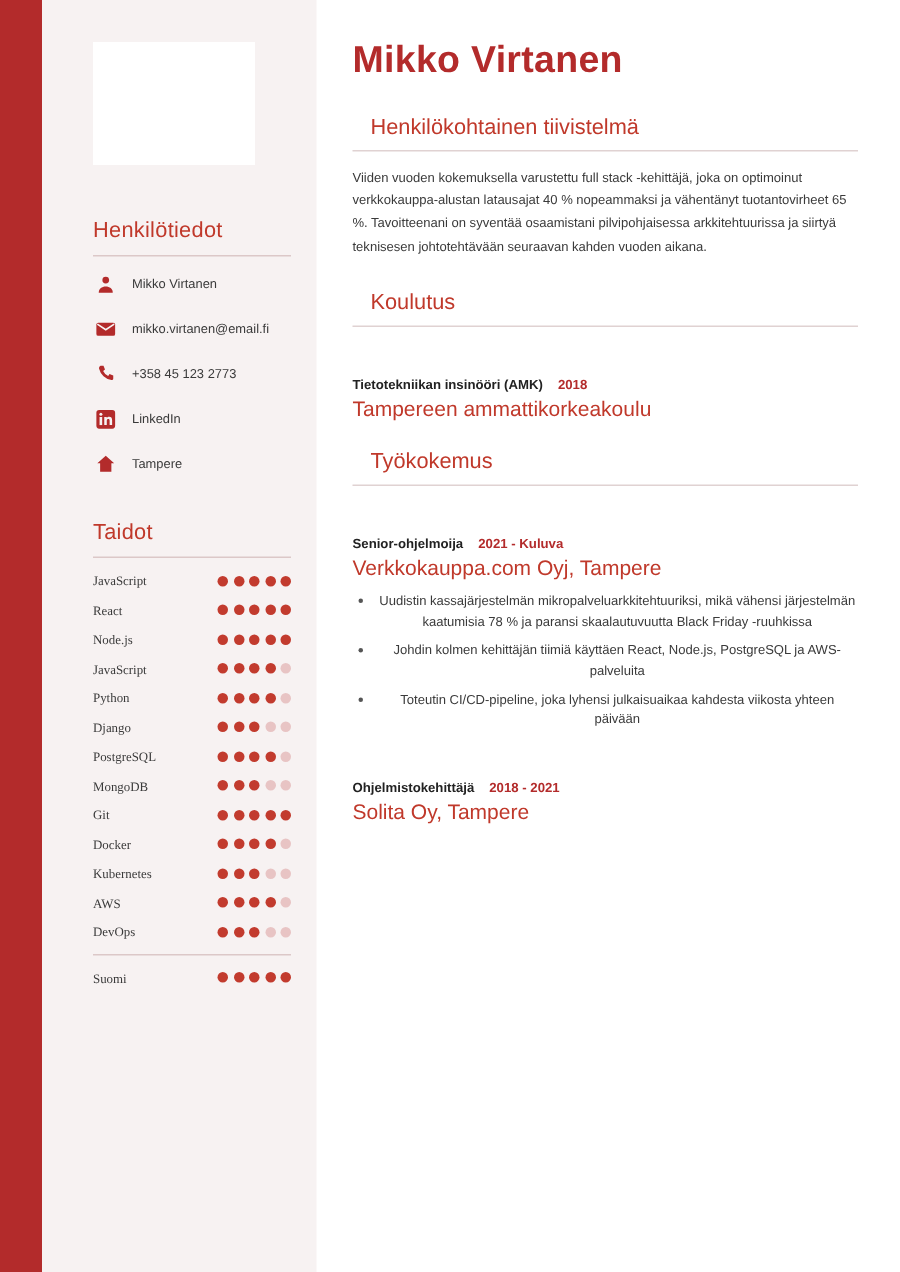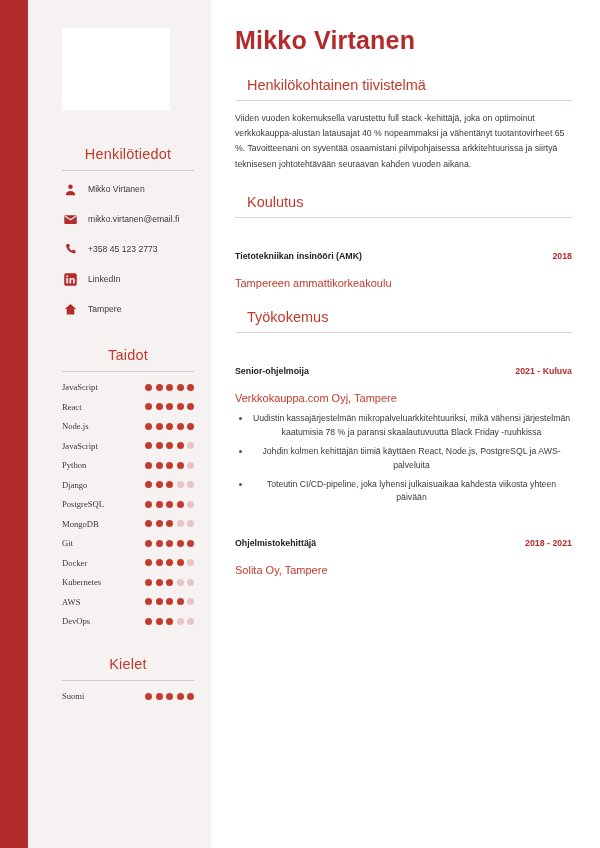--- a/index.html
+++ b/index.html
@@ -26,21 +26,20 @@
     background: #b32b2b;
     flex: 0 0 28px;
   }
   
   .sidebar {
     width: 183px;
     flex: 0 0 183px;
     background: #f7f2f2;
     padding: 0 0 0 0;
     position: relative;
-    text-align: center;
   }
   .photo-box {
     width: 108px;
     height: 82px;
     background: #ffffff;
     margin: 28px 0 0 34px;
   }
   .side-inner { padding: 0 17px 0 34px; }
   .side-heading {
     color: #c0392b;
@@ -112,27 +111,26 @@
     font-size: 8.7px;
     line-height: 1.75;
     color: #3a3a3a;
     margin: 0 0 22px 0;
     text-align: left;
   }
   .block { margin-bottom: 16px; }
   .block:last-child { margin-bottom: 0; }
   .row-top {
     display: flex;
-    justify-content: space-between;
     align-items: baseline;
     margin-top: 33px;
   }
   .job-title { font-size: 8.8px; font-weight: bold; color: #222; }
   .job-date { font-size: 8.8px; font-weight: bold; color: #b32b2b; white-space: nowrap; padding-left: 10px; }
-  .job-org { font-size: 11px; color: #c0392b; margin-top: 16px; }
+  .job-org { font-size: 14px; color: #c0392b; margin-top: 3px; }
   ul.bullets {
     margin: 8px 0 0 0;
     padding-left: 16px;
     text-align: center;
   }
   ul.bullets li {
     font-size: 8.7px;
     line-height: 1.6;
     color: #3a3a3a;
     margin-bottom: 5px;
@@ -333,21 +331,20 @@
             <span class="dots">
               <span class="dot on"></span>
               <span class="dot on"></span>
               <span class="dot on"></span>
               <span class="dot"></span>
               <span class="dot"></span>
             </span>
           </div>
         </div>
 
-      <div class="side-heading">Kielet</div>
       <div class="side-rule"></div>
       <div id="languages-list">
           <div class="skill-row">
             <span class="skill-name">Suomi</span>
             <span class="dots">
               <span class="dot on"></span>
               <span class="dot on"></span>
               <span class="dot on"></span>
               <span class="dot on"></span>
               <span class="dot on"></span>

